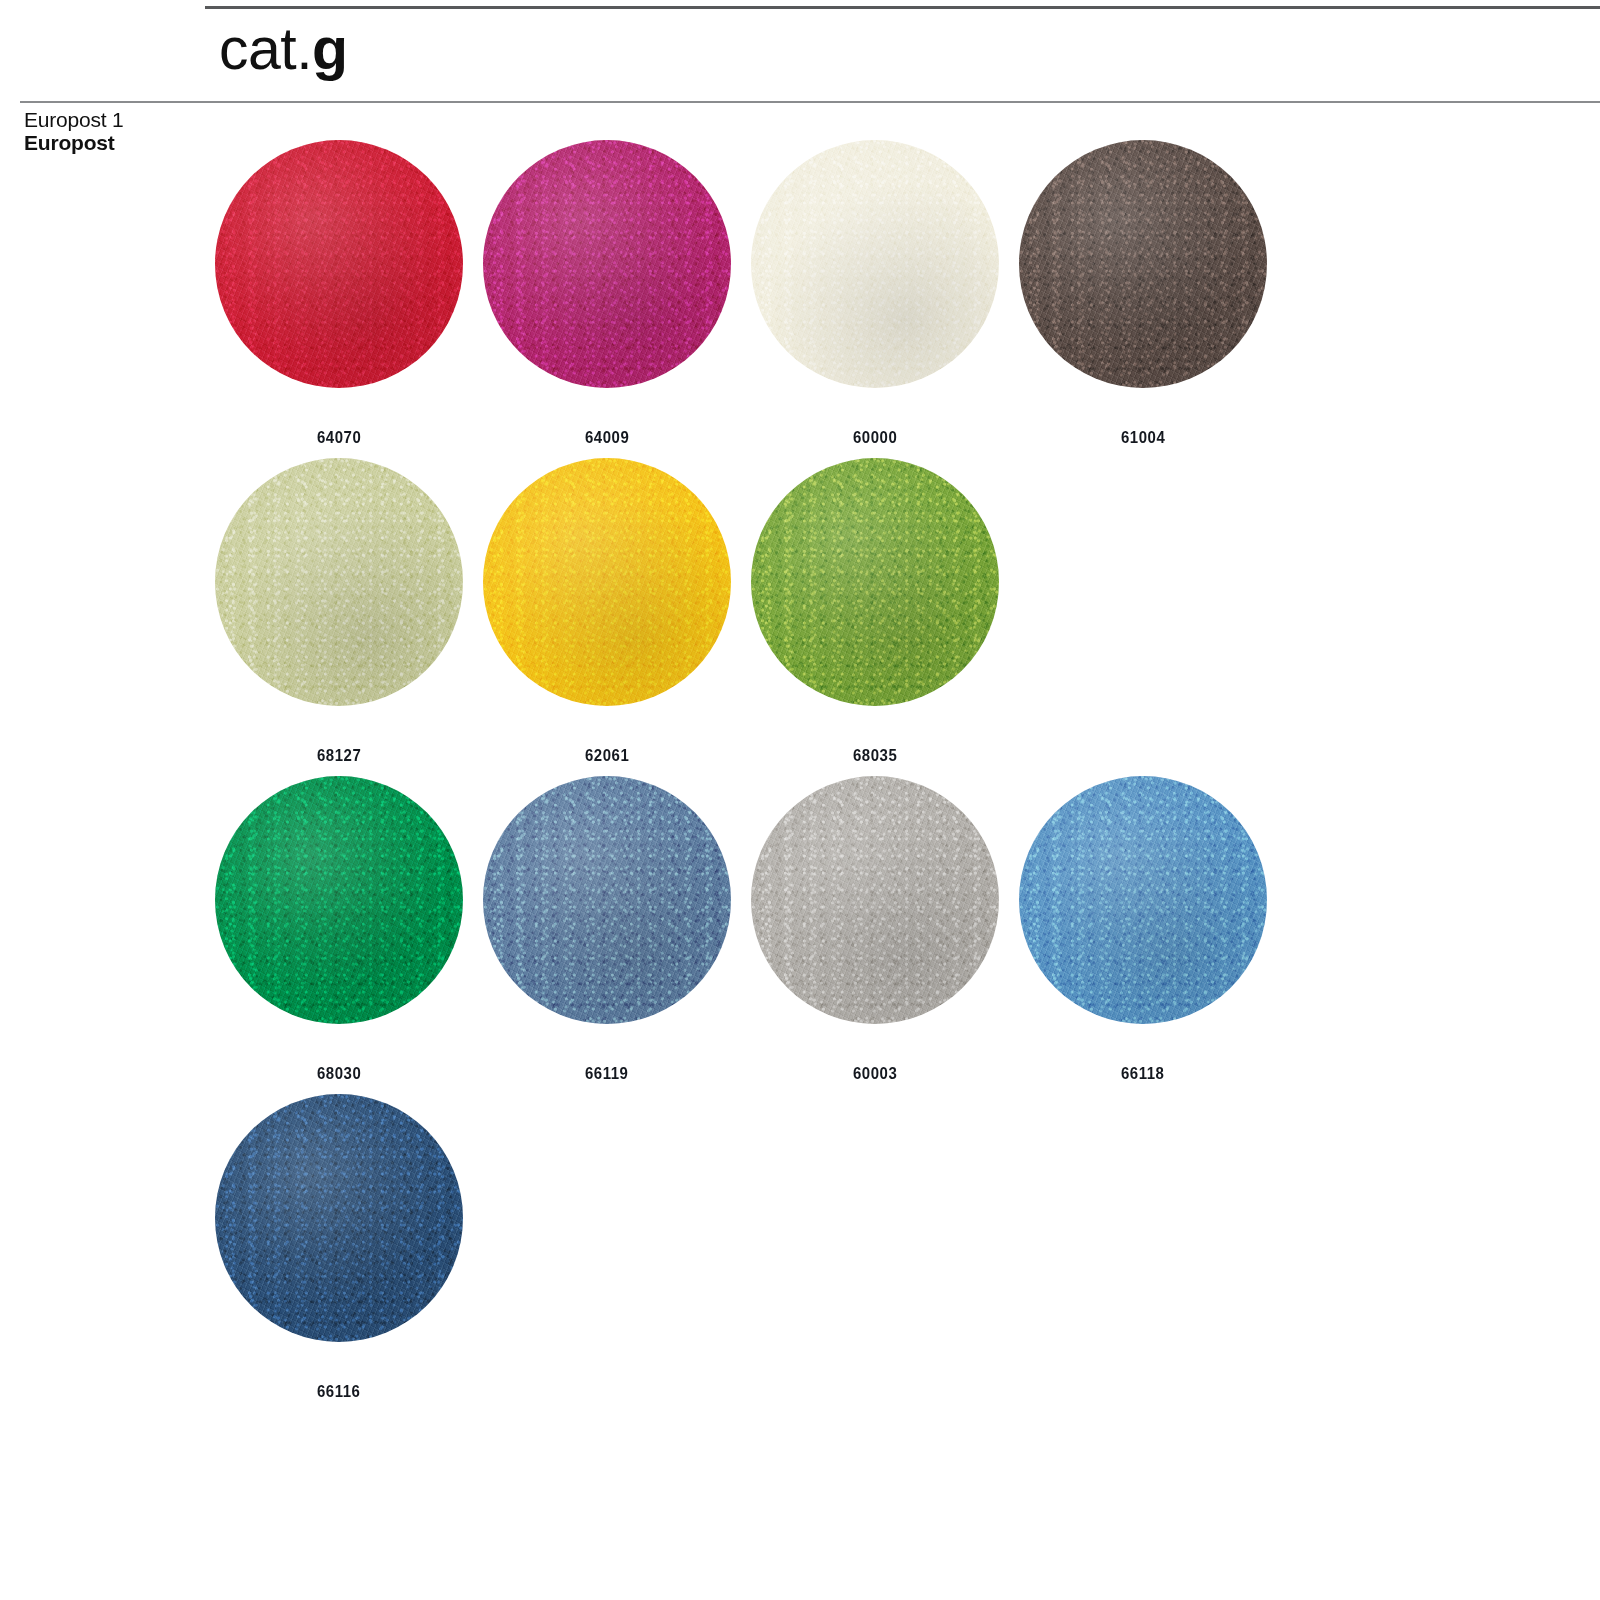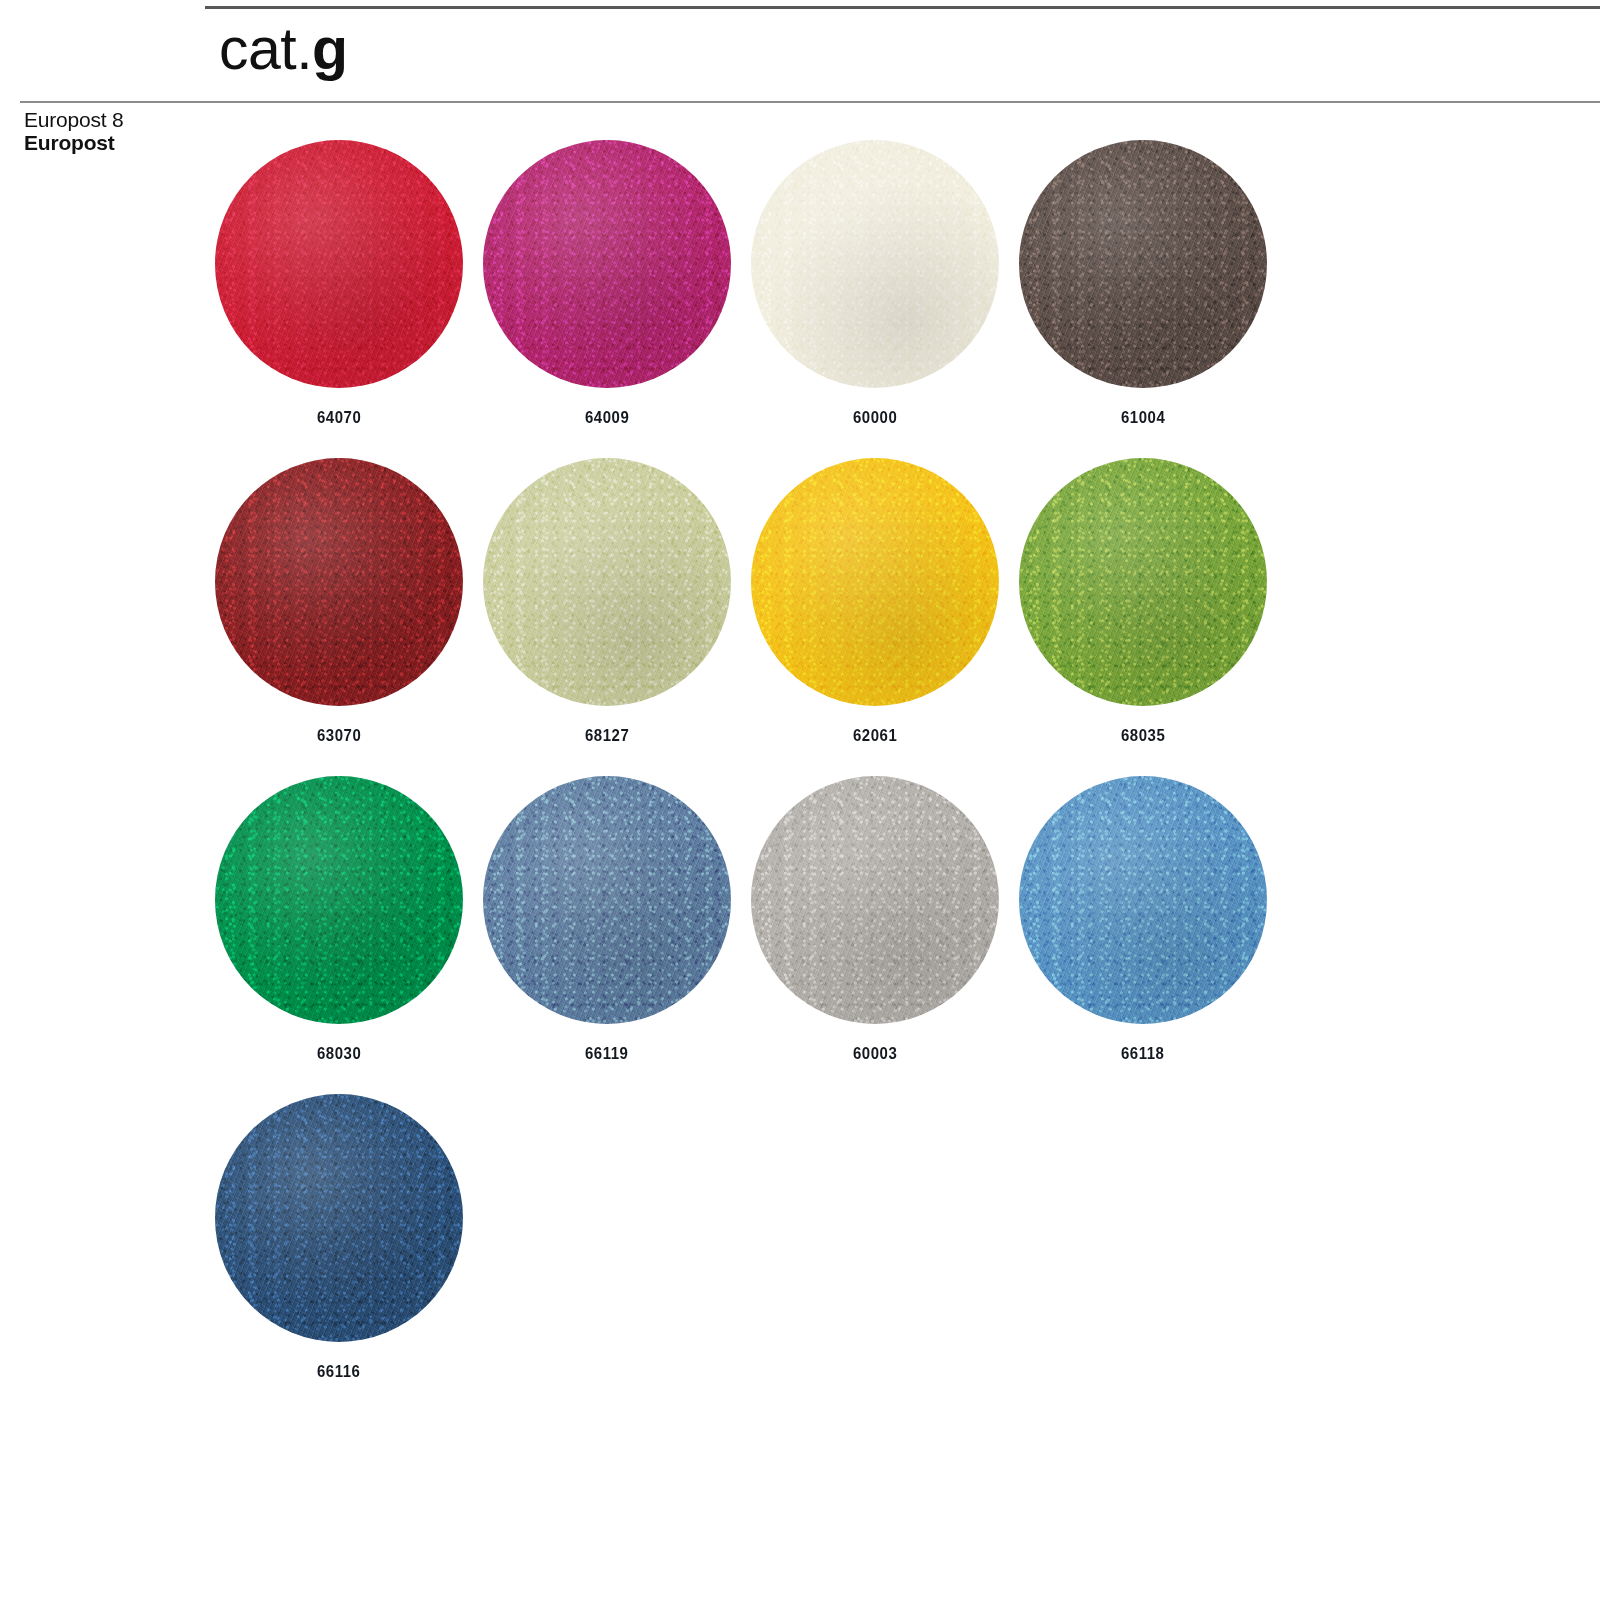--- a/index.html
+++ b/index.html
@@ -91,20 +91,21 @@
   .row {
     display: flex;
     height: 318px;
   }
 
   .cell {
     width: 268px;
     display: flex;
     flex-direction: column;
     align-items: center;
+    gap: 20px;
   }
   .cell.empty { visibility: hidden; }
 
   .swatch {
     width: 248px;
     height: 248px;
     border-radius: 50%;
     position: relative;
     overflow: hidden;
     flex: 0 0 auto;
@@ -177,21 +178,21 @@
 
   <div class="rule-top"></div>
 
   <div class="cat-title">
     <span>cat.</span><span class="cat-letter">g</span>
   </div>
 
   <div class="rule-mid"></div>
 
   <div class="brand">
-    <div class="brand-collection">Europost 8</div>
+    <div class="brand-collection">Europost 1</div>
     <div class="brand-maker">Europost</div>
   </div>
 
   <div class="grid">
       <div class="row">
         <div class="cell">
           <div class="swatch" style="background: rgb(207, 29, 53);">
             <div class="fibre"></div>
             <div class="fibre2"></div>
             <div class="shade"></div>
@@ -217,28 +218,20 @@
         <div class="cell">
           <div class="swatch" style="background: rgb(94, 79, 73);">
             <div class="fibre"></div>
             <div class="fibre2"></div>
             <div class="shade"></div>
           </div>
           <div class="label">61004</div>
         </div>
       </div>
       <div class="row">
-        <div class="cell">
-          <div class="swatch" style="background: rgb(139, 31, 34);">
-            <div class="fibre"></div>
-            <div class="fibre2"></div>
-            <div class="shade"></div>
-          </div>
-          <div class="label">63070</div>
-        </div>
         <div class="cell">
           <div class="swatch" style="background: rgb(204, 208, 160);">
             <div class="fibre"></div>
             <div class="fibre2"></div>
             <div class="shade"></div>
           </div>
           <div class="label">68127</div>
         </div>
         <div class="cell">
           <div class="swatch" style="background: rgb(245, 197, 24);">

